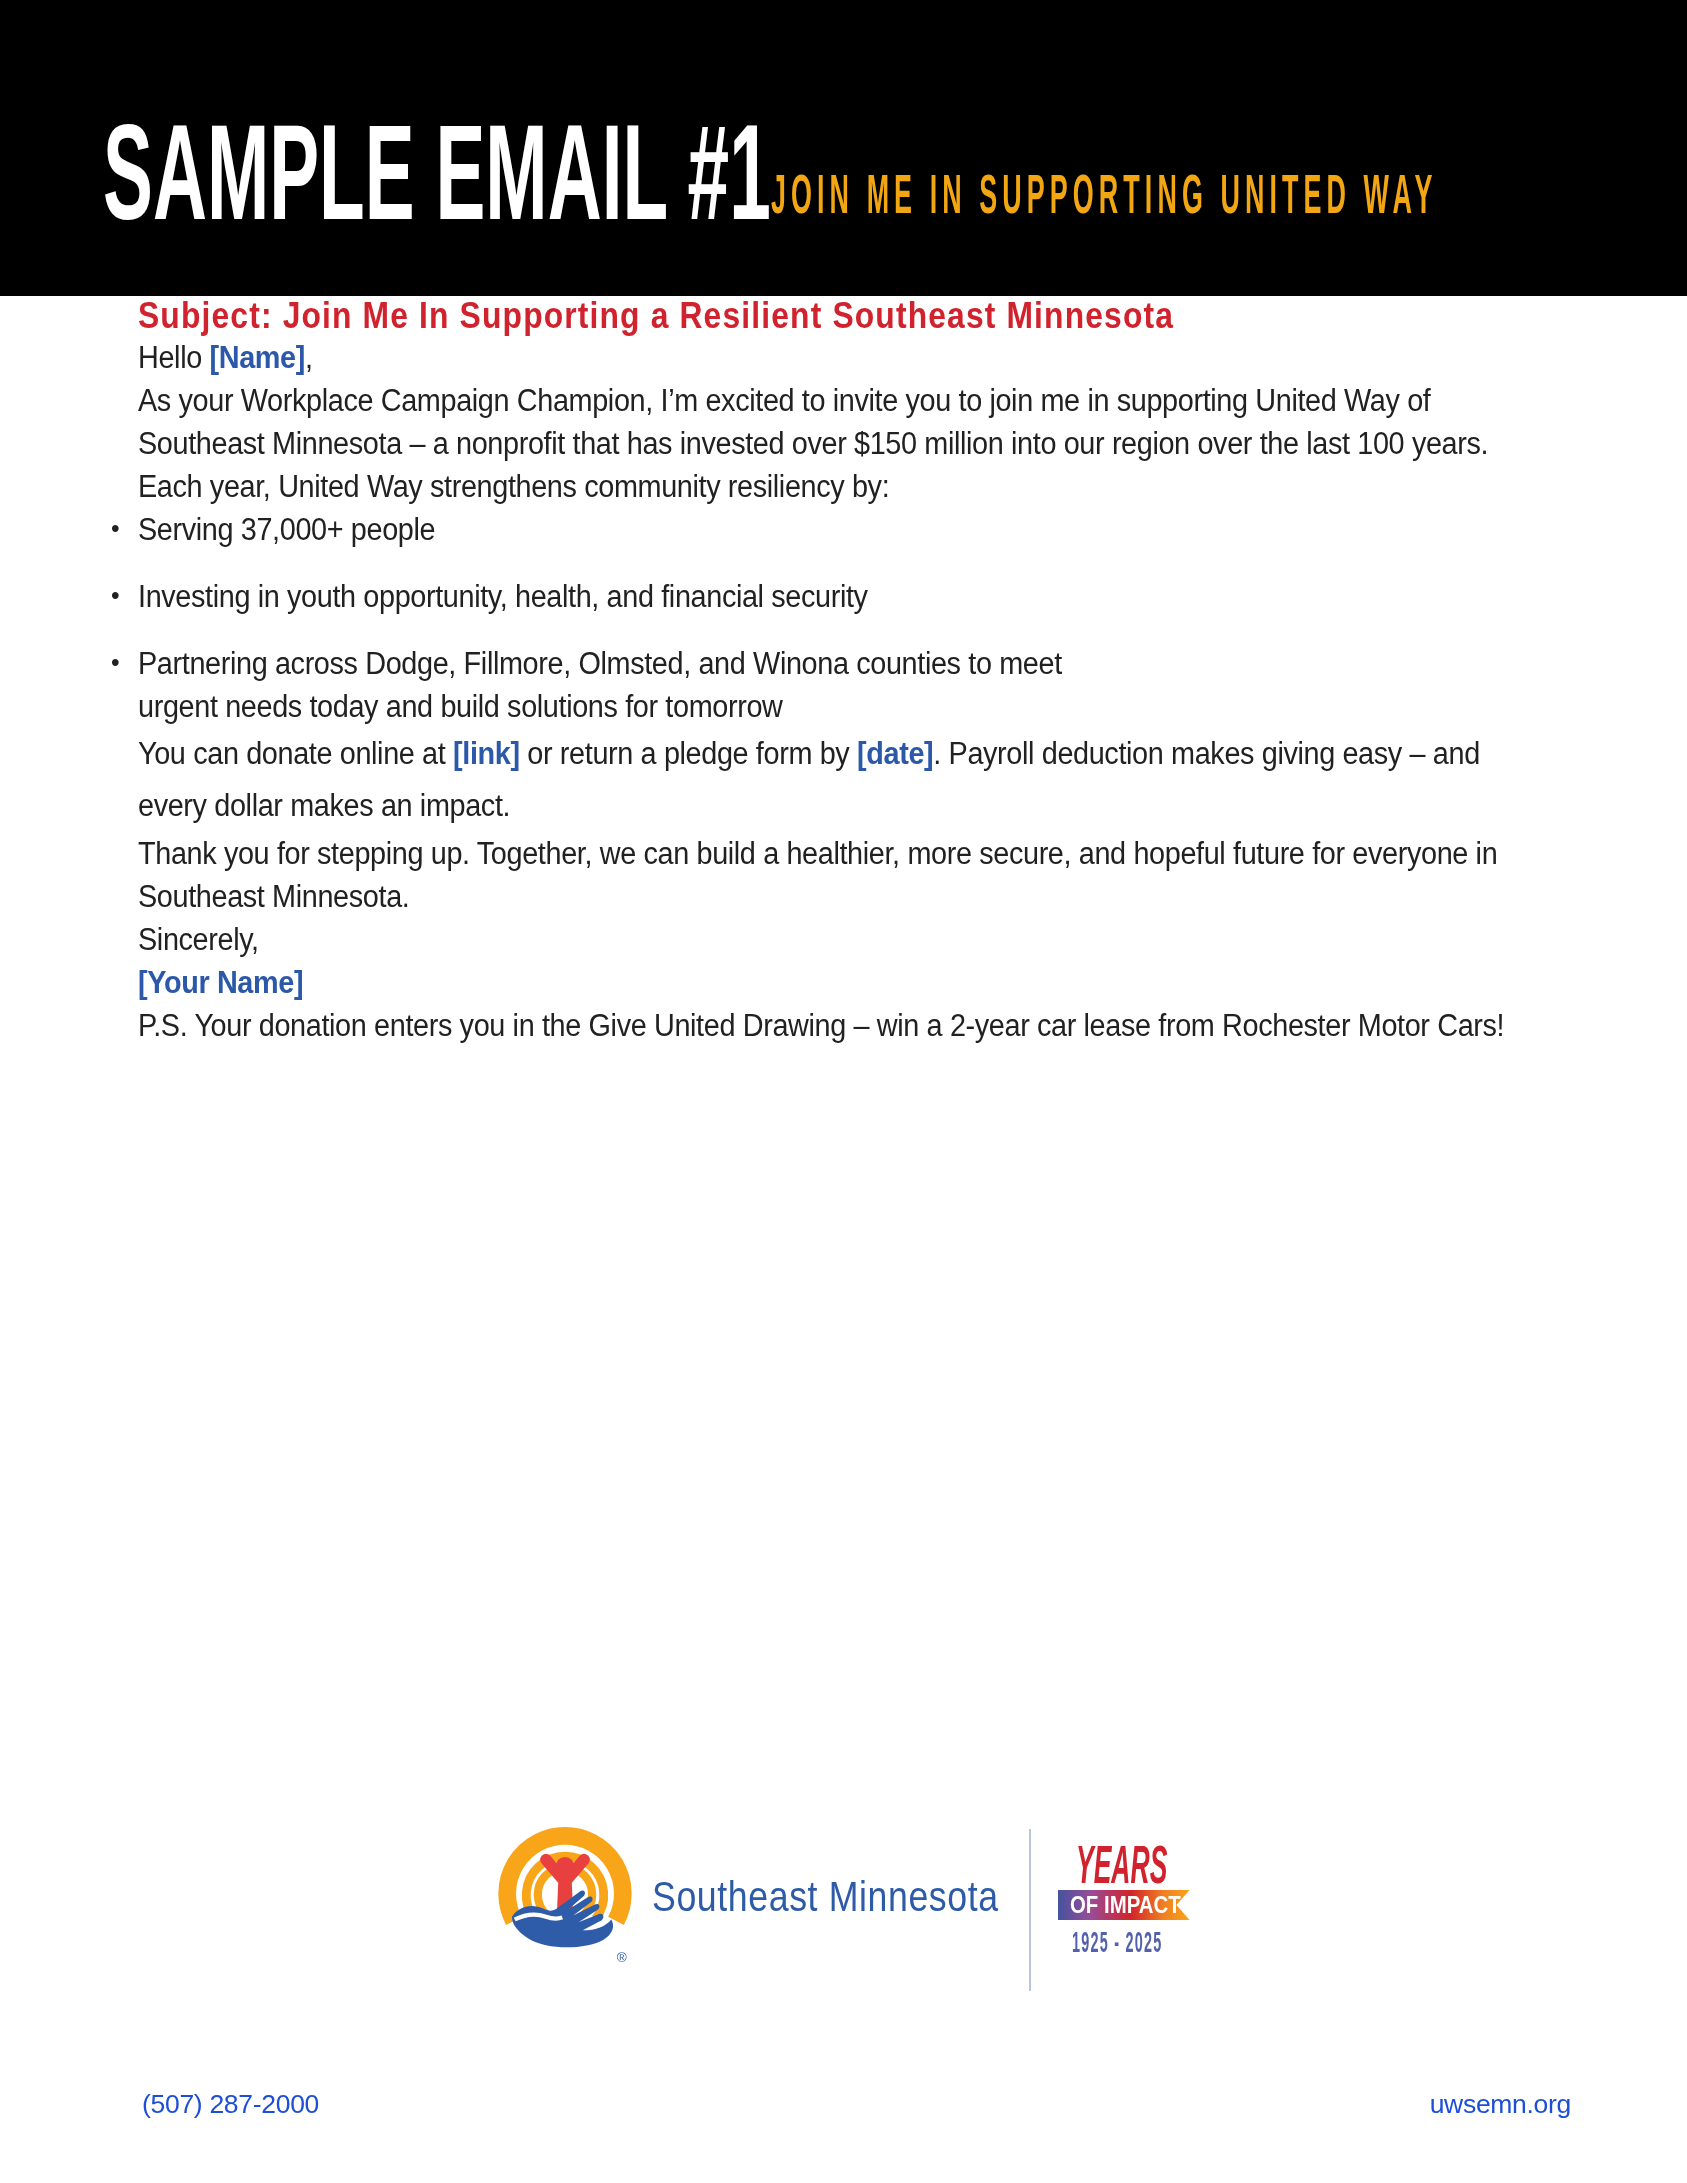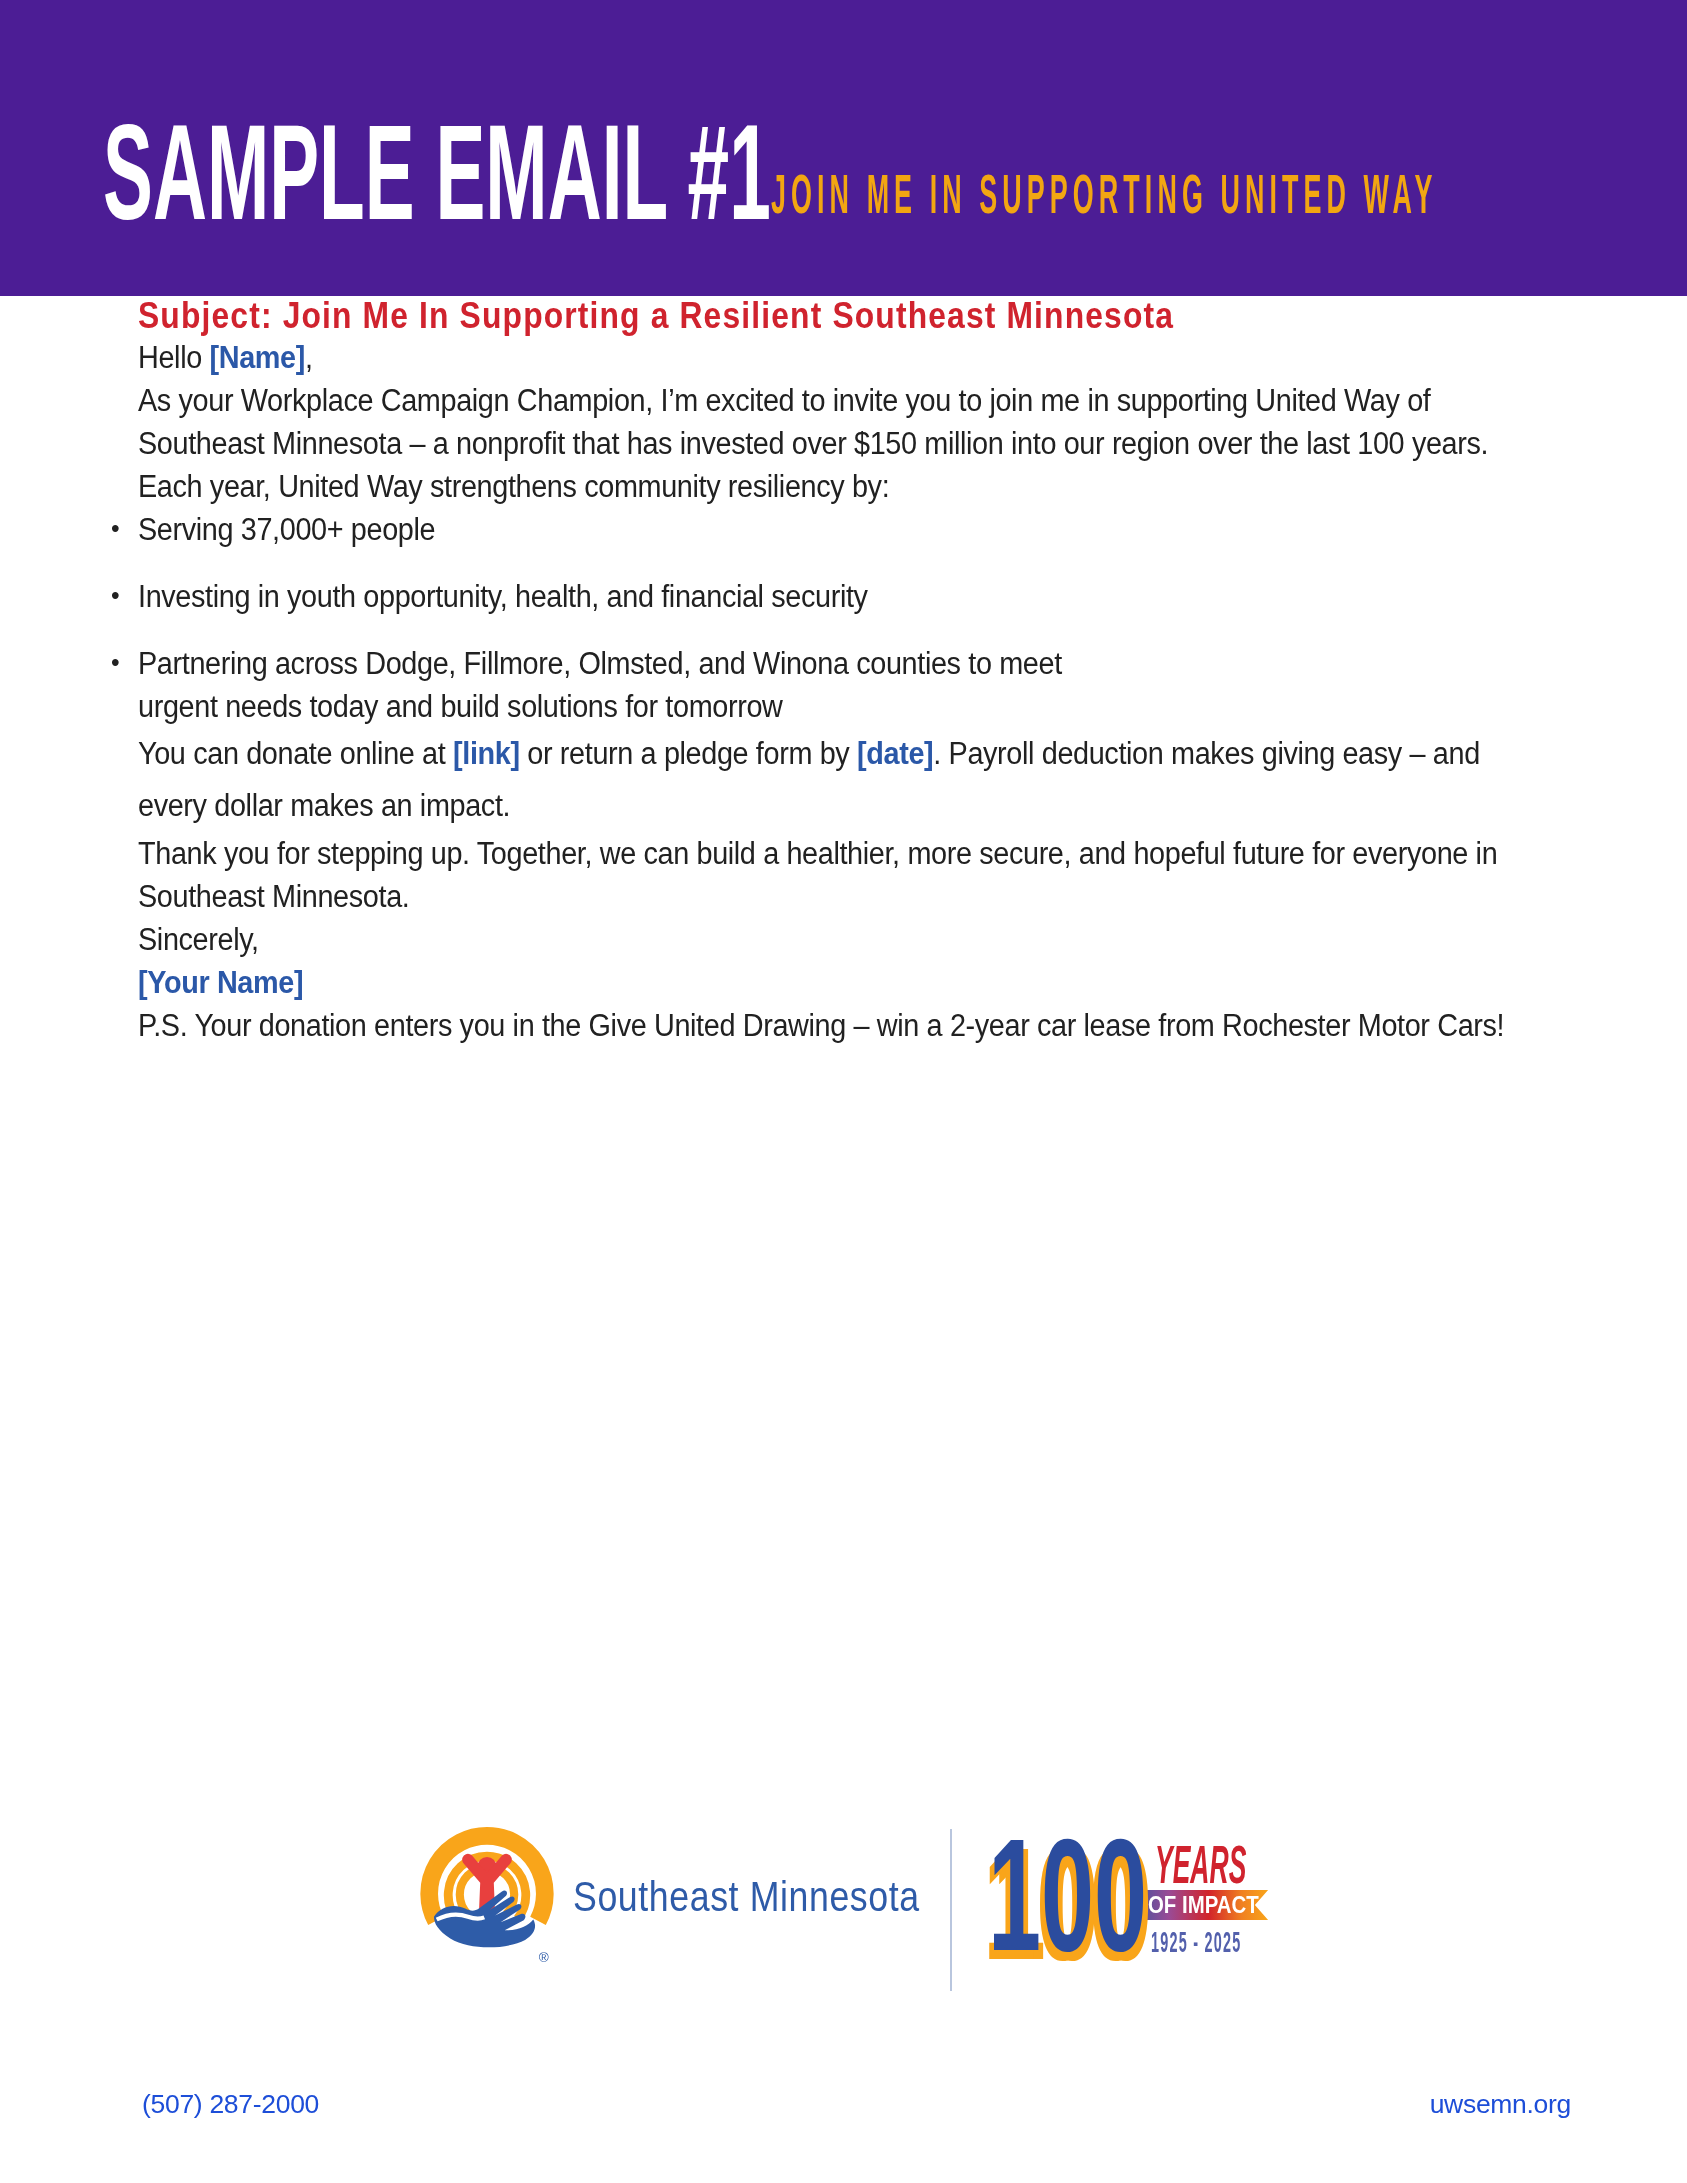--- a/index.html
+++ b/index.html
@@ -2,21 +2,21 @@
 <html style="font-size:10.6px"><head>
 <meta charset="utf-8">
 <style>
   html,body { margin:0; padding:0; background:#ffffff; }
   .page {
     position:relative; width:1687px; height:2183px; background:#ffffff;
     font-family:"Liberation Sans", sans-serif; color:#212121; overflow:hidden;
   }
 
   
-  .banner { position:absolute; left:0; top:0; width:1687px; height:296px; background:#4c1d95; }
+  .banner { position:absolute; left:0; top:0; width:1687px; height:296px; background:#000000; }
   .banner-title {
     position:absolute; left:103px; bottom:56px; margin:0;
     font-size:136px; font-weight:bold; line-height:1; color:#ffffff; white-space:nowrap;
     transform:scaleX(0.55); transform-origin:bottom left; letter-spacing:0;
   }
   .banner-subtitle {
     position:absolute; left:771px; bottom:74px; margin:0;
     font-size:56px; font-weight:bold; line-height:1; color:#F2A612; white-space:nowrap;
     letter-spacing:10.6px; transform:scaleX(0.48); transform-origin:bottom left;
   }
@@ -178,21 +178,20 @@
       <text x="176" y="198" font-size="20" fill="#2E5CA8" font-family="Liberation Sans, sans-serif">®</text>
     </svg>
 
     <div class="uw-text">
       <div class="uw-region"><span>Southeast Minnesota</span></div>
     </div>
 
     <div class="logo-divider"></div>
 
     <div class="anniv">
-      <div class="anniv-num"><span>100</span></div>
       <div class="anniv-right">
         <div class="anniv-years"><span>YEARS</span></div>
         <div class="anniv-banner">
             <span>OF IMPACT</span>
           </div>
         <div class="anniv-range"><span>1925 - 2025</span></div>
       </div>
     </div>
   </div>
 

